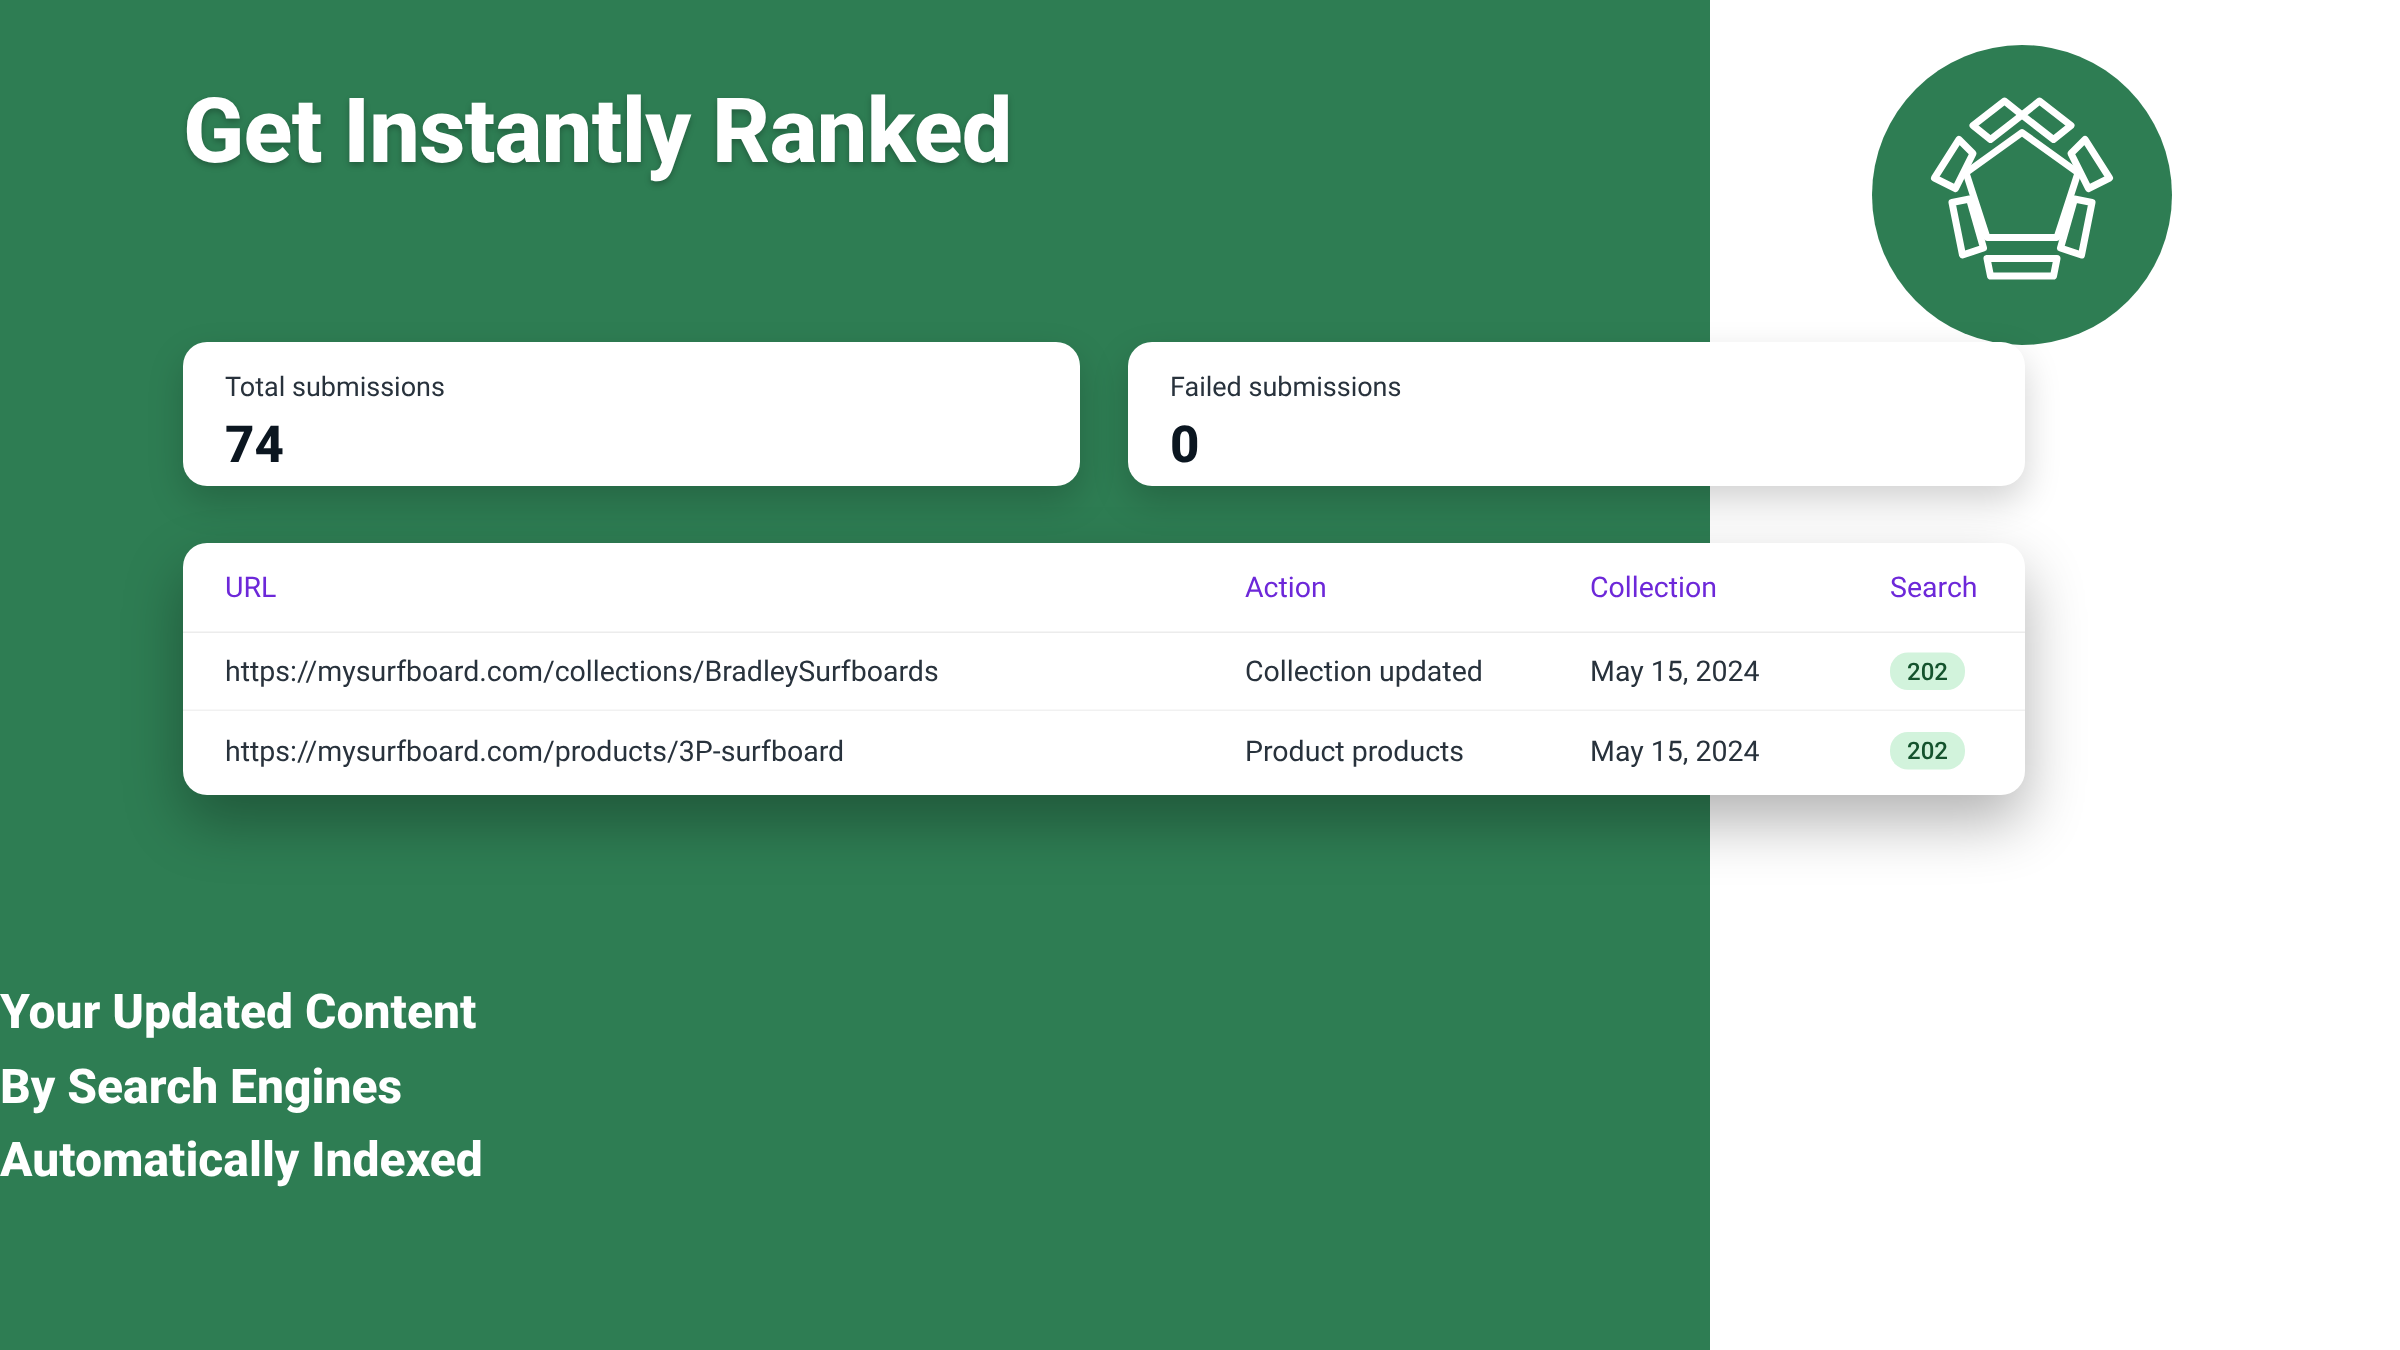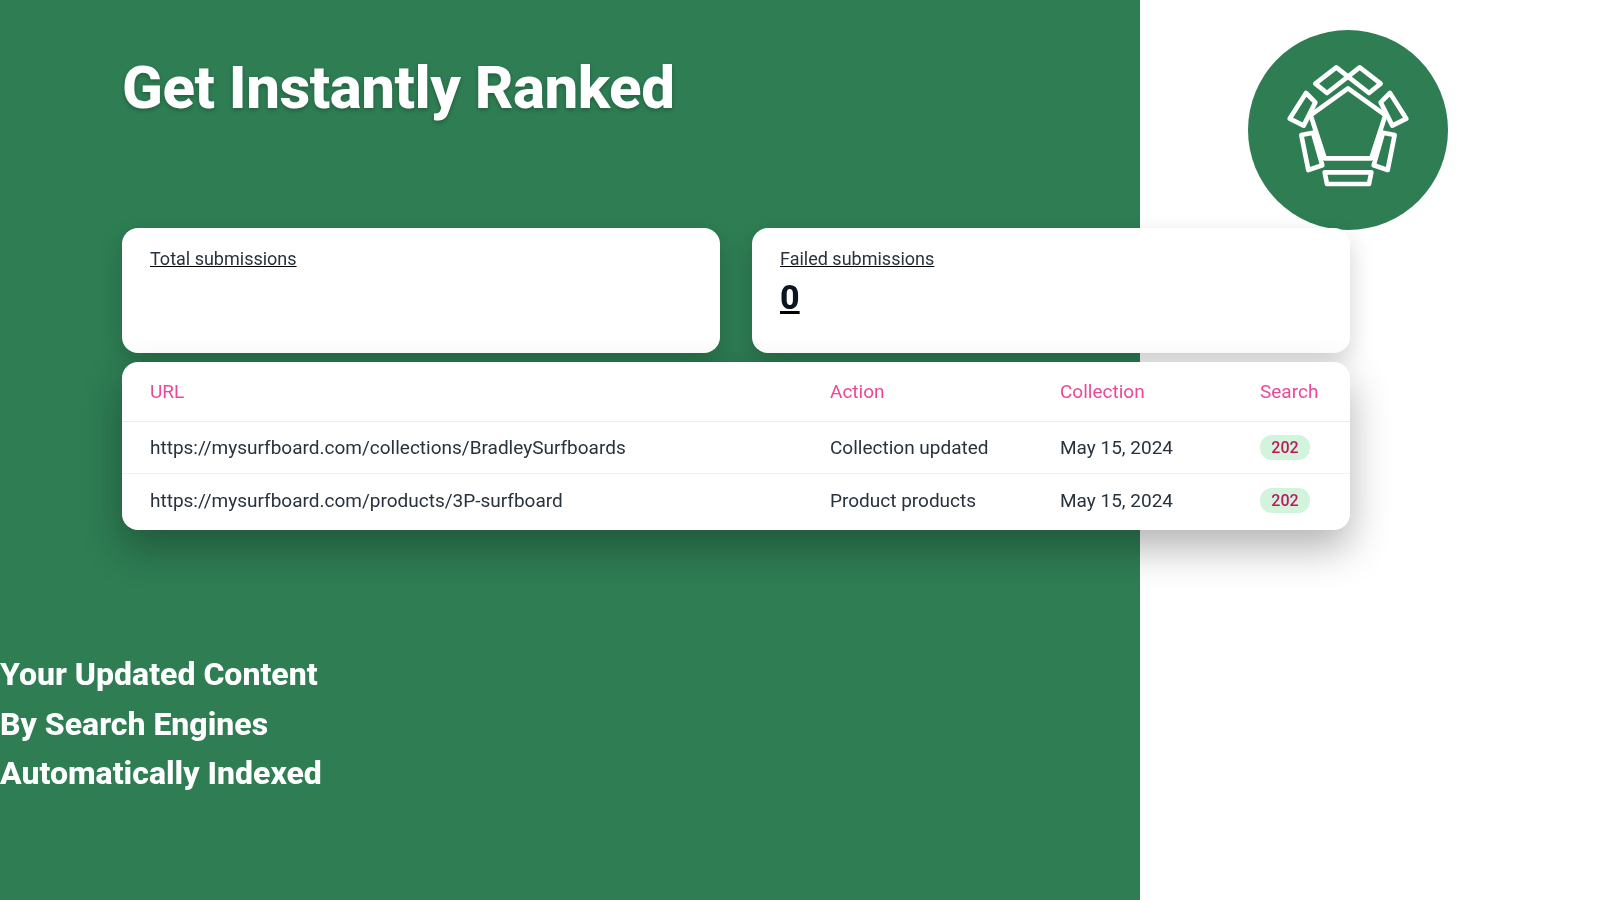--- a/index.html
+++ b/index.html
@@ -39,23 +39,22 @@
     position: absolute;
     left: 122px; top: 228px;
     width: 1228px;
     display: flex;
     gap: 32px;
   }
   .metric-card {
     flex: 1;
     background: #ffffff;
     border-radius: 16px;
-    padding: 20px 28px 36px 28px;
+    padding: 20px 28px 7px 28px;
     box-shadow: 0 10px 24px rgba(0,0,0,0.18);
-    text-decoration: underline;
   }
   .metric-label {
     font-size: 18px;
     color: #28323c;
     margin-bottom: 8px;
   }
   .metric-value {
     font-size: 34px;
     font-weight: 800;
     color: #0b1620;
@@ -74,36 +73,36 @@
   }
   .thead, .trow {
     display: grid;
     grid-template-columns: 680px 230px 200px 118px;
     align-items: center;
     padding: 0 28px;
   }
   .thead {
     height: 60px;
     font-size: 19px;
-    color: #ec4899;
+    color: #6d28d9;
     border-bottom: 1px solid #ececec;
   }
   .trow {
     height: 52px;
     font-size: 19px;
     color: #28323c;
     border-bottom: 1px solid #f1f1f1;
   }
   .trow:last-child { border-bottom: none; }
   .status-pill {
     display: inline-block;
     width: 50px;
     text-align: center;
     background: #d2f3dc;
-    color: #be185d;
+    color: #14532d;
     border-radius: 12px;
     padding: 3px 0;
     font-size: 16px;
     font-weight: 500;
   }
 
   
   .tagline {
     position: absolute;
     left: 0; width: 1140px;
@@ -140,20 +139,21 @@
       <polygon points="20,66 30,64 38,92 26,96"></polygon>
 
       <polygon points="40,98 80,98 78,108 42,108"></polygon>
     </svg>
   </span>
 </div>
 
 <div class="metrics">
   <div class="metric-card">
     <div class="metric-label">Total submissions</div>
+    <div class="metric-value">74</div>
   </div>
   <div class="metric-card">
     <div class="metric-label">Failed submissions</div>
     <div class="metric-value">0</div>
   </div>
 </div>
 
 <div class="table-card">
   <div class="thead">
     <div>URL</div>

